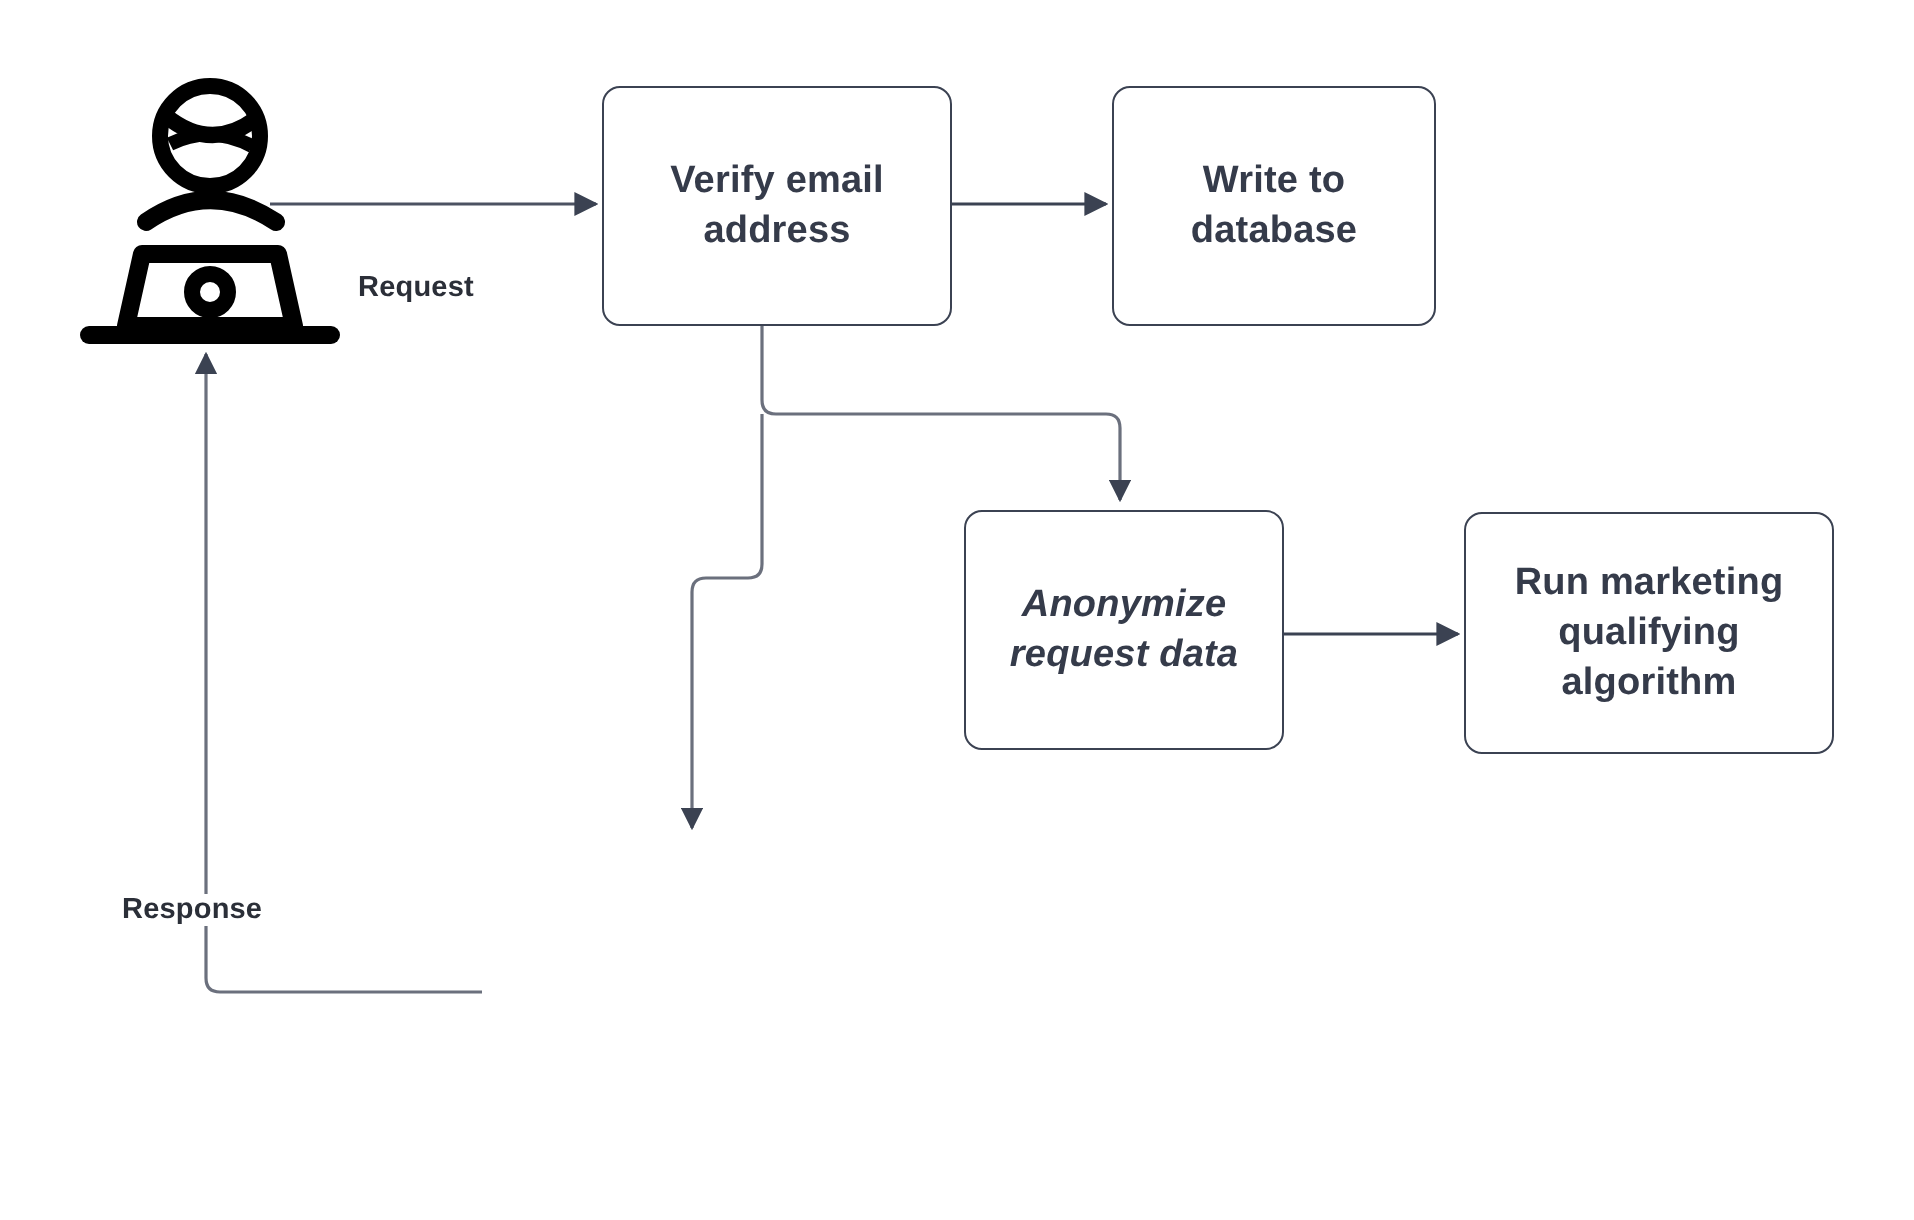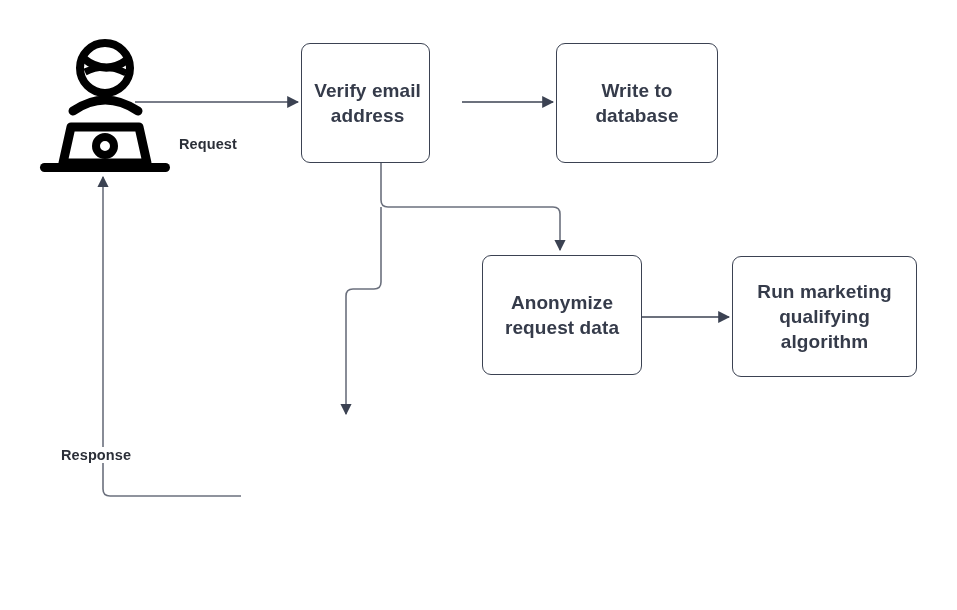--- a/index.html
+++ b/index.html
@@ -115,31 +115,31 @@
       <path d="M 38 76 Q 70 54 103 76" fill="none" stroke="#000000" stroke-width="9" stroke-linecap="round"></path>
 
       <path d="M 36 92 L 104 92 L 112 128 L 28 128 Z" fill="none" stroke="#000000" stroke-width="9" stroke-linejoin="round"></path>
 
       <circle cx="70" cy="111" r="9" fill="none" stroke="#000000" stroke-width="8"></circle>
 
       <rect x="5" y="128" width="130" height="9" rx="4.5" fill="#000000"></rect>
     </svg>
   </div>
 
-  <div class="node" style="left:301px; top:43px; width:129px; height:120px;justify-content:flex-end;">
+  <div class="node" style="left:301px; top:43px; width:175px; height:120px;">
     <span class="node-label">Verify email
 address</span>
   </div>
 
   <div class="node" style="left:556px; top:43px; width:162px; height:120px;">
     <span class="node-label">Write to
 database</span>
   </div>
 
-  <div class="node" style="left:482px; top:255px; width:160px; height:120px;">
+  <div class="node" style="left:482px; top:255px; width:160px; height:120px;font-style:italic;">
     <span class="node-label">Anonymize
 request data</span>
   </div>
 
   <div class="node" style="left:732px; top:256px; width:185px; height:121px;">
     <span class="node-label">Run marketing
 qualifying
 algorithm</span>
   </div>
 

